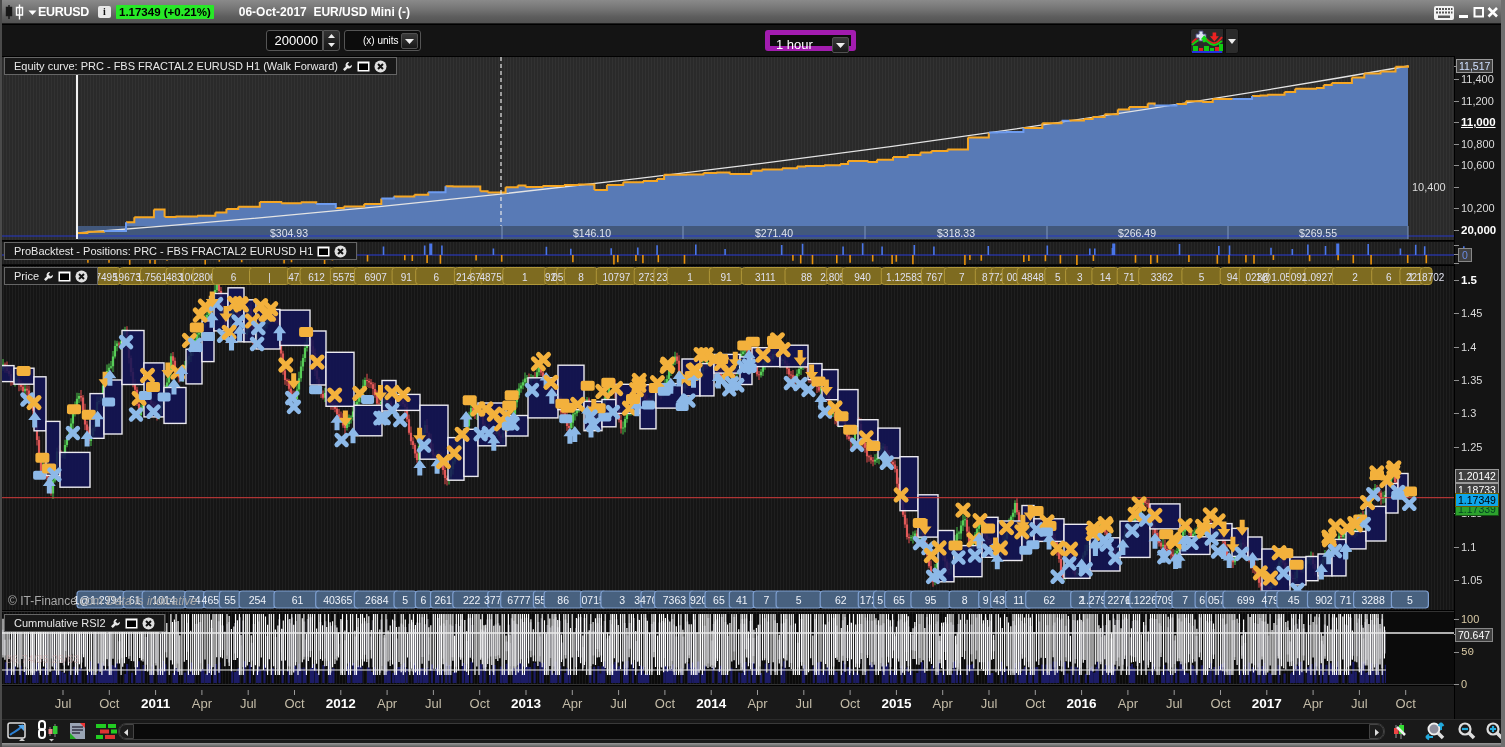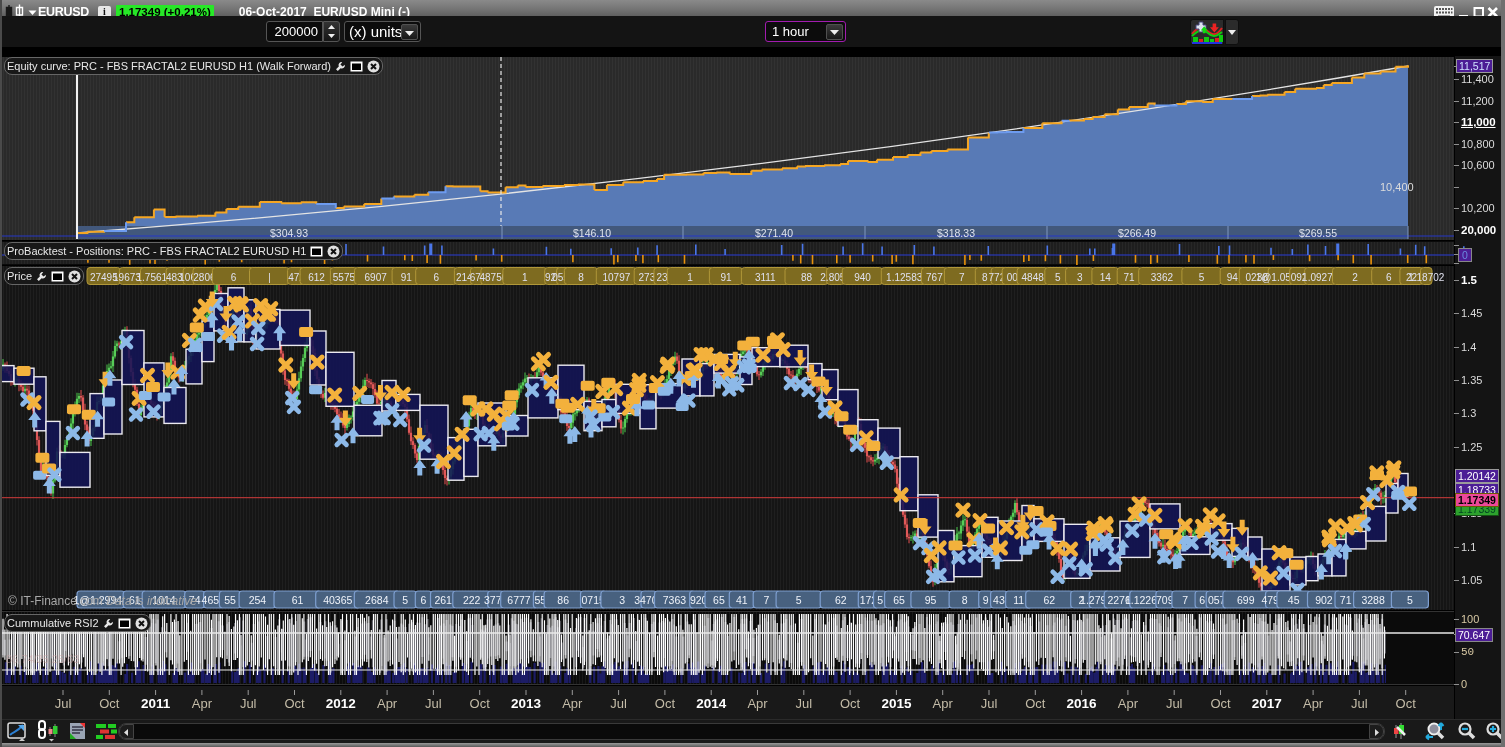--- a/index.html
+++ b/index.html
@@ -1,31 +1,31 @@
 <!DOCTYPE html>
 <html><head><meta charset="utf-8"><style>
 *{margin:0;padding:0;box-sizing:border-box}
 body{width:1505px;height:747px;background:#000;font-family:"Liberation Sans",sans-serif;overflow:hidden;position:relative}
 .abs{position:absolute}
 #titlebar{left:0;top:0;width:1505px;height:24px;background:linear-gradient(#8a8a8a,#747474 40%,#5e5e5e 72%,#525252);border-bottom:1px solid #1d1d1d;display:flex;align-items:center}
-#toolbar{left:0;top:16px;width:1505px;height:31px;background:#141414}
+#toolbar{left:0;top:25px;width:1505px;height:31px;background:#141414}
 .panelE{left:0;top:56px;width:1454px;height:184px;background:#2a2a2a;background-image:repeating-linear-gradient(90deg,#323232 0 1px,rgba(0,0,0,0) 1px 3px);border-top:1px solid #000;}
 .panelP{left:0;top:266px;width:1454px;height:344px;background:#151515;background-image:repeating-linear-gradient(90deg,#1f1f1f 0 1px,rgba(0,0,0,0) 1px 3px)}
 .panelPos{left:0;top:241px;width:1454px;height:24px;background:#1e1e1e;background-image:repeating-linear-gradient(90deg,#272727 0 1px,rgba(0,0,0,0) 1px 3px);border-top:1px solid #0a0a0a;border-bottom:1px solid #0a0a0a}
 .panelR{left:0;top:611px;width:1454px;height:74px;background:#0b0b0b;background-image:repeating-linear-gradient(90deg,#181818 0 1px,rgba(0,0,0,0) 1px 3px);border-top:1px solid #333;border-bottom:1px solid #333}
 #dateaxis{left:0;top:686px;width:1454px;height:33px;background:#191919}
 #bottombar{left:0;top:719px;width:1505px;height:24px;background:#191919;border-top:1px solid #2a2a2a}
 #frame-b{left:0;top:743px;width:1505px;height:4px;background:linear-gradient(#9a9a9a,#5a5a5a)}
 #frame-r{left:1501px;top:0;width:4px;height:747px;background:#6f6f6f}
 #gutter{left:1455px;top:56px;width:46px;height:663px;background:#141414}
-.hd{position:absolute;background:#181818;border:1px solid #666;border-radius:8px;color:#e8e8e8;font-size:11px;display:flex;align-items:center;padding:0 2px;gap:4px;z-index:40;height:18px;white-space:nowrap}
+.hd{position:absolute;background:#181818;border:1px solid #666;border-radius:0;color:#e8e8e8;font-size:11px;display:flex;align-items:center;padding:0 9px;gap:4px;z-index:40;height:18px;white-space:nowrap}
 .axlbl{position:absolute;color:#dcdcdc;font-size:11px;z-index:30}
 .axb{font-weight:bold;color:#fff;font-size:11.5px}
 .tick{position:absolute;width:5px;height:1px;background:#909090;z-index:30}
-.boxlbl{position:absolute;z-index:35;font-size:10.5px;padding:0 2px;border:1px solid #9a9a9a;background:#4c1d95;color:#fff;line-height:12px}
+.boxlbl{position:absolute;z-index:35;font-size:10.5px;padding:0 2px;border:1px solid #9a9a9a;background:#404040;color:#fff;line-height:12px}
 svg.abs{position:absolute;overflow:visible}
 .hd svg{flex:none}
 .mo{fill:#c4bca8;font-size:13px}
 .yr{fill:#fff;font-size:13.5px;font-weight:bold}
 .ol{fill:#7e6b20;stroke:#b09739;stroke-width:1}
 .olt{fill:#dfe0ee;font-size:10px}
 .bl{fill:#48617f;stroke:#7e9fd0;stroke-width:1.2}
 .blt{fill:#eff3fa;font-size:10.5px}
 .bx{fill:#131456;fill-opacity:.88;stroke:#eceaf0;stroke-width:1.4}
 </style></head><body>
@@ -66,25 +66,25 @@
       <path d="M30.5 6 L39 14.5 M39 6 L30.5 14.5" stroke="#fff" stroke-width="2.6"></path>
     </svg>
 </div>
 <div class="abs" id="toolbar">
 <div class="abs" style="left:266px;top:5px;width:57px;height:21px;background:#0c0c0c;border:1px solid #555;border-radius:3px 0 0 3px;color:#fff;font-size:13px;text-align:right;line-height:20px;padding-right:4px">200000</div>
 <div class="abs" style="left:323px;top:5px;width:17px;height:21px;background:linear-gradient(#333,#151515);border:1px solid #555;border-radius:0 3px 3px 0">
 <svg width="15" height="19">
         <path d="M7.5 3 L11 7 H4 Z" fill="#eee"></path>
         <path d="M7.5 16 L11 12 H4 Z" fill="#eee"></path>
       </svg></div>
-<div class="abs" style="left:344px;top:5px;width:77px;height:21px;background:#0c0c0c;border:1px solid #555;border-radius:3px;color:#fff;font-size:15px;line-height:20px;padding-left:4px">(x) units
+<div class="abs" style="left:344px;top:5px;width:77px;height:21px;background:#0c0c0c;border:1px solid #555;border-radius:3px;color:#fff;font-size:10px;line-height:20px;padding-left:18px">(x) units
 <div class="abs" style="right:2px;top:1.5px;width:17px;height:16px;background:linear-gradient(#3a3a3a,#181818);border:1px solid #505050;border-radius:2px"><svg width="15" height="14">
           <path d="M3 5 L7.5 10 L12 5 Z" fill="#eee"></path>
         </svg></div></div>
-<div class="abs" style="left:765px;top:5px;width:81px;height:21px;background:#0c0c0c;border:1px solid #a21caf;border-radius:3px;color:#fff;font-size:13px;line-height:20px;padding-left:6px">1 hour
+<div class="abs" style="left:765px;top:5px;width:91px;height:21px;background:#0c0c0c;border:5px solid #a21caf;border-radius:3px;color:#fff;font-size:13px;line-height:20px;padding-left:6px">1 hour
 <div class="abs" style="right:2px;top:1.5px;width:17px;height:16px;background:linear-gradient(#3a3a3a,#181818);border:1px solid #505050;border-radius:2px"><svg width="15" height="14">
           <path d="M3 5 L7.5 10 L12 5 Z" fill="#eee"></path>
         </svg></div></div>
 <div class="abs" style="left:1190px;top:3px;width:34px;height:26px;background:#2b2b2b;border:1px solid #0e0e0e;border-radius:3px 0 0 3px">
 <svg width="32" height="24">
         <path d="M1 14 C6 8 10 6 15 10 C20 14 24 18 31 8" stroke="#d22" stroke-width="2" fill="none"></path>
         <path d="M1 16 C7 10 12 8 17 13 C22 18 26 16 31 12" stroke="#1c1" stroke-width="2" fill="none"></path>
         <rect x="2" y="17" width="5" height="5" fill="#1c1"></rect>
         <rect x="8" y="19" width="4" height="3" fill="#d22"></rect>
         <rect x="13" y="17" width="5" height="5" fill="#1c1"></rect>
@@ -811,21 +811,21 @@
 <div class="axlbl" style="left:1461px;top:73px;">11,400</div>
 <div class="tick" style="left:1454px;top:79px"></div>
 <div class="axlbl" style="left:1461px;top:95px;">11,200</div>
 <div class="tick" style="left:1454px;top:101px"></div>
 <div class="axlbl axb" style="left:1461px;top:116px;text-decoration:underline;">11,000</div>
 <div class="tick" style="left:1454px;top:122px"></div>
 <div class="axlbl" style="left:1461px;top:138px;">10,800</div>
 <div class="tick" style="left:1454px;top:144px"></div>
 <div class="axlbl" style="left:1461px;top:159px;">10,600</div>
 <div class="tick" style="left:1454px;top:165px"></div>
-<div class="axlbl" style="left:1380px;top:181px;">10,400</div>
+<div class="axlbl" style="left:1412px;top:181px;">10,400</div>
 <div class="tick" style="left:1454px;top:187px"></div>
 <div class="axlbl" style="left:1461px;top:202px;">10,200</div>
 <div class="tick" style="left:1454px;top:208px"></div>
 <div class="axlbl axb" style="left:1461px;top:224px;">20,000</div>
 <div class="tick" style="left:1454px;top:230px"></div>
 <div class="boxlbl" style="left:1456px;top:59px;color:#cfe0ff">11,517</div>
 <div class="tick" style="left:1454px;top:66px"></div>
 <div class="tick" style="left:1454px;top:245px"></div>
 <div class="tick" style="left:1454px;top:263px"></div>
 <div class="boxlbl" style="left:1458px;top:248px;color:#6a8ae0;padding:0 3px;border-color:#888">0</div>
@@ -844,21 +844,21 @@
 <div class="tick" style="left:1454px;top:447px"></div>
 <div class="axlbl" style="left:1461px;top:507px;">1.15</div>
 <div class="tick" style="left:1454px;top:513px"></div>
 <div class="axlbl" style="left:1461px;top:541px;">1.1</div>
 <div class="tick" style="left:1454px;top:547px"></div>
 <div class="axlbl" style="left:1461px;top:574px;">1.05</div>
 <div class="tick" style="left:1454px;top:580px"></div>
 <div class="boxlbl" style="left:1455px;top:469px">1.20142</div>
 <div class="boxlbl" style="left:1455px;top:483px">1.18733</div>
 <div class="boxlbl" style="left:1455px;top:502px;background:#2da12d;border-color:#145214;color:#042">1.17339</div>
-<div class="boxlbl" style="left:1455px;top:493px;background:#ec4899;border-color:#6a5b00;color:#000;font-weight:bold">1.17349</div>
+<div class="boxlbl" style="left:1455px;top:493px;background:#0ea5e9;border-color:#6a5b00;color:#000;font-weight:normal">1.17349</div>
 <div class="axlbl" style="left:1461px;top:613px;color:#d8c9a4;">100</div>
 <div class="tick" style="left:1454px;top:619px"></div>
 <div class="axlbl" style="left:1461px;top:646px;color:#d8c9a4;font-family:Liberation Mono, monospace;">50</div>
 <div class="tick" style="left:1454px;top:652px"></div>
 <div class="axlbl" style="left:1461px;top:678px;color:#d8c9a4;">0</div>
 <div class="tick" style="left:1454px;top:684px"></div>
 <div class="boxlbl" style="left:1455px;top:628px;border-color:#888">70.647</div>
 <div class="tick" style="left:1454px;top:634px"></div>
 <div class="hd" style="left:4px;top:57px">Equity curve: PRC - FBS FRACTAL2 EURUSD H1 (Walk Forward) <svg width="11" height="11">
       <path d="M7.2 1.2 a3 3 0 0 0 -3.4 4.2 L1 8.2 L2.8 10 L5.6 7.2 a3 3 0 0 0 4.2 -3.4 L7.6 5.6 L5.4 3.4 Z" fill="#e8e8e8"></path>

